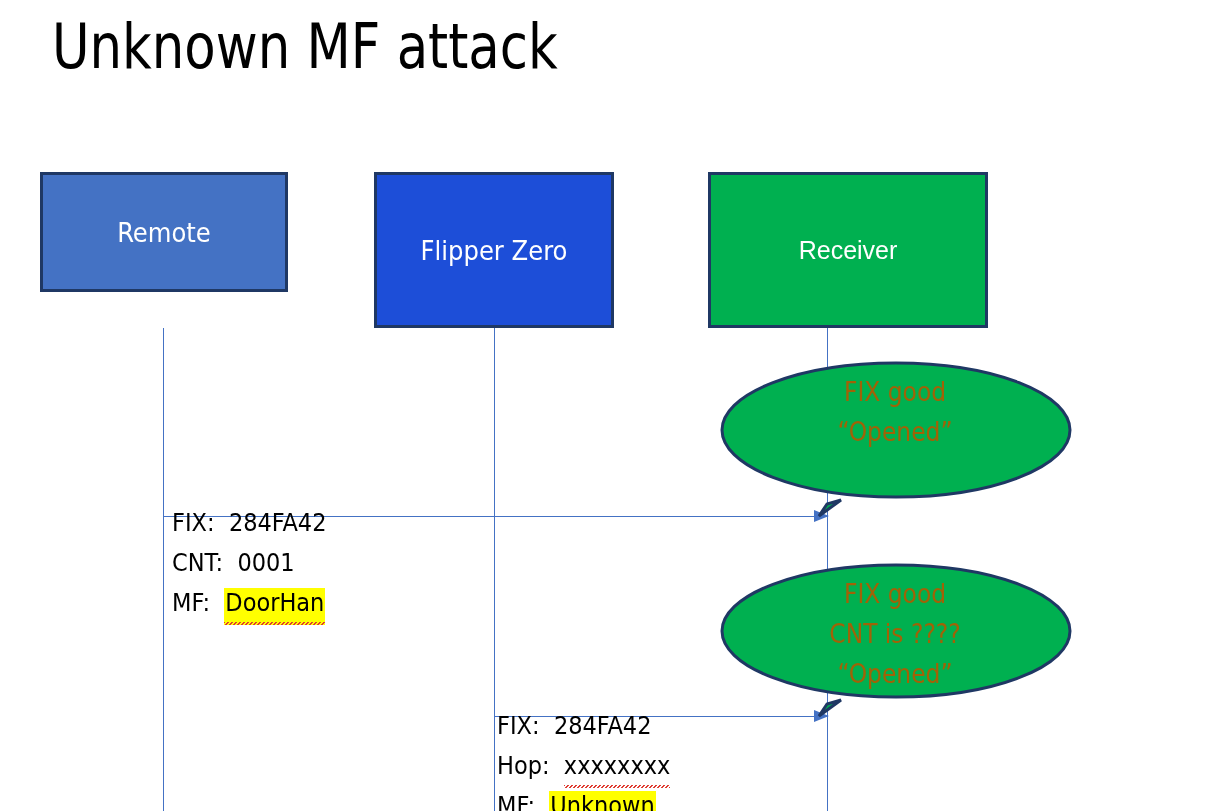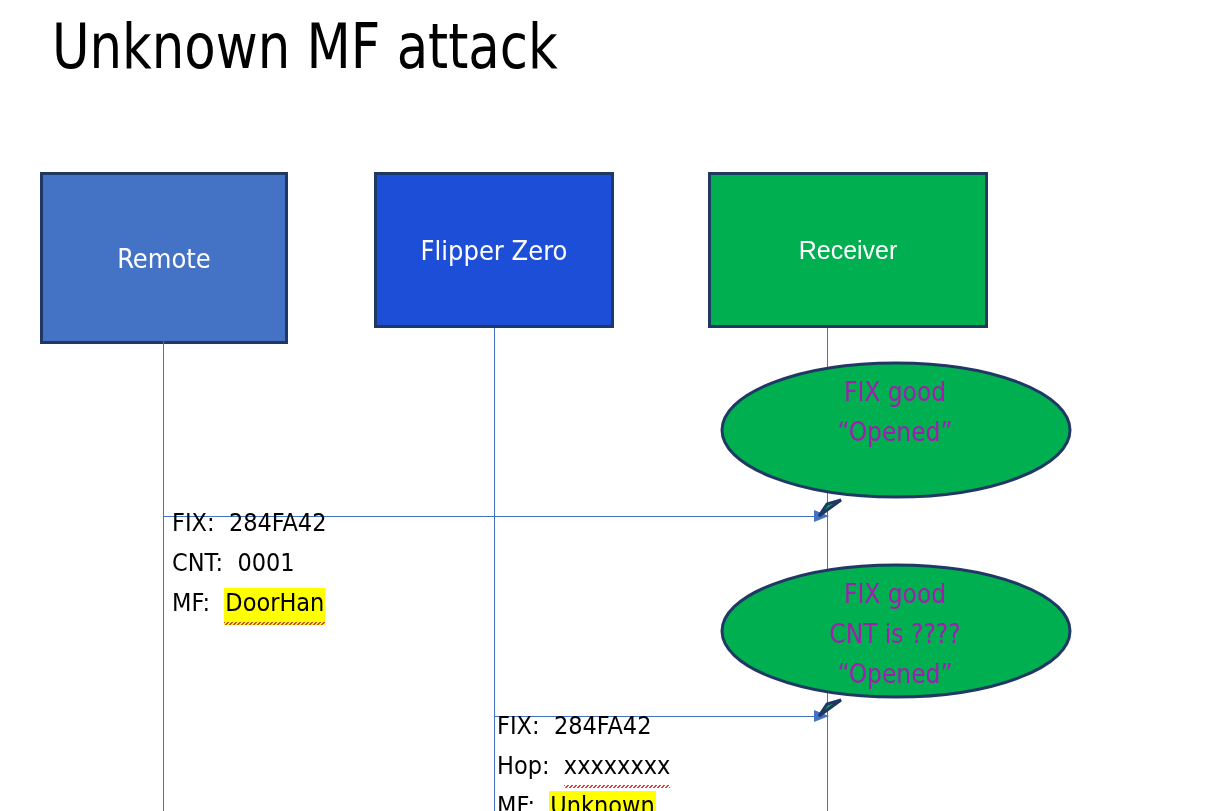--- a/index.html
+++ b/index.html
@@ -42,21 +42,21 @@
     justify-content: center;
   }
   .actor-label {
     color: #ffffff;
     font-family: "DejaVu Sans Condensed", "DejaVu Sans", sans-serif;
     font-size: 27px;
     font-weight: 400;
     letter-spacing: 0px;
     white-space: nowrap;
   }
-  #box-remote   { left: 40px;  top: 172px; width: 248px; height: 172px; background: #4472C4; }
+  #box-remote   { left: 40px;  top: 172px; width: 248px; height: 120px; background: #4472C4; }
   #box-flipper  { left: 374px; top: 172px; width: 240px; height: 156px; background: #1d4ed8; }
   #box-receiver { left: 708px; top: 172px; width: 280px; height: 156px; background: #00B050; }
   #box-receiver .actor-label {
     font-family: "Liberation Sans", sans-serif;
     font-size: 25px;
   }
 
   
   .lifeline {
     position: absolute;
@@ -129,21 +129,21 @@
     left: 0;
     top: 0;
     overflow: visible;
   }
   .callout-text {
     position: absolute;
     left: 0;
     top: 0;
     width: 350px;
     text-align: center;
-    color: #a21caf;
+    color: #a16207;
     font-family: "DejaVu Sans Condensed", "DejaVu Sans", sans-serif;
     font-size: 26px;
     line-height: 40px;
     pointer-events: none;
   }
   #callout-1 { left: 720px; top: 362px; width: 352px; height: 160px; }
   #callout-1 .callout-text { padding-top: 10px; }
   #callout-2 { left: 720px; top: 564px; width: 352px; height: 160px; }
   #callout-2 .callout-text { padding-top: 10px; }
 </style>

